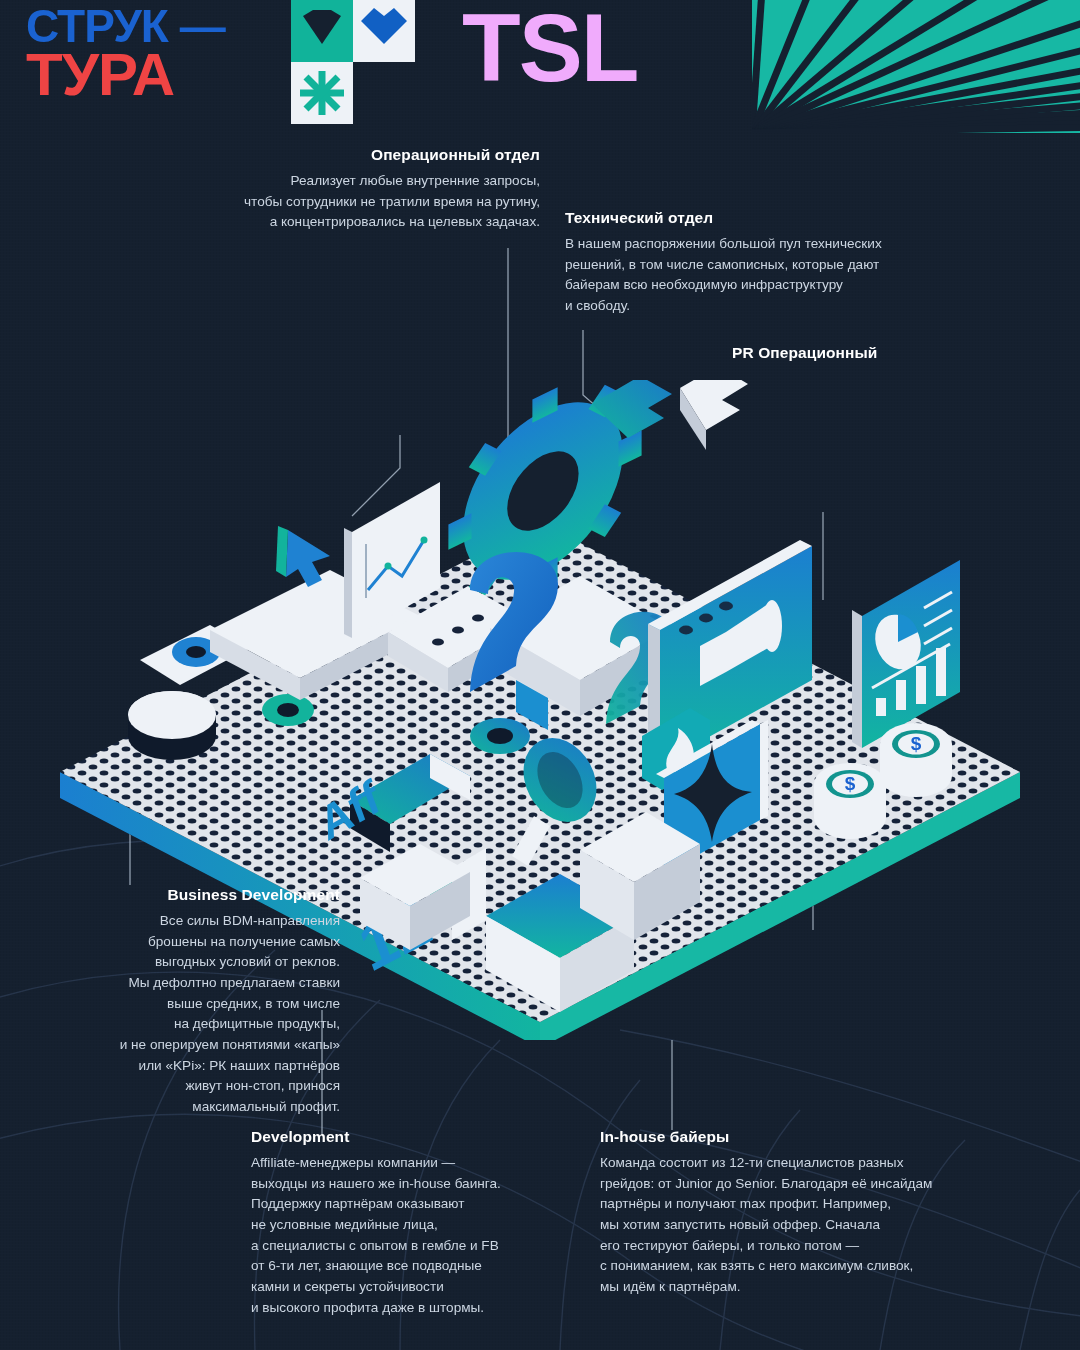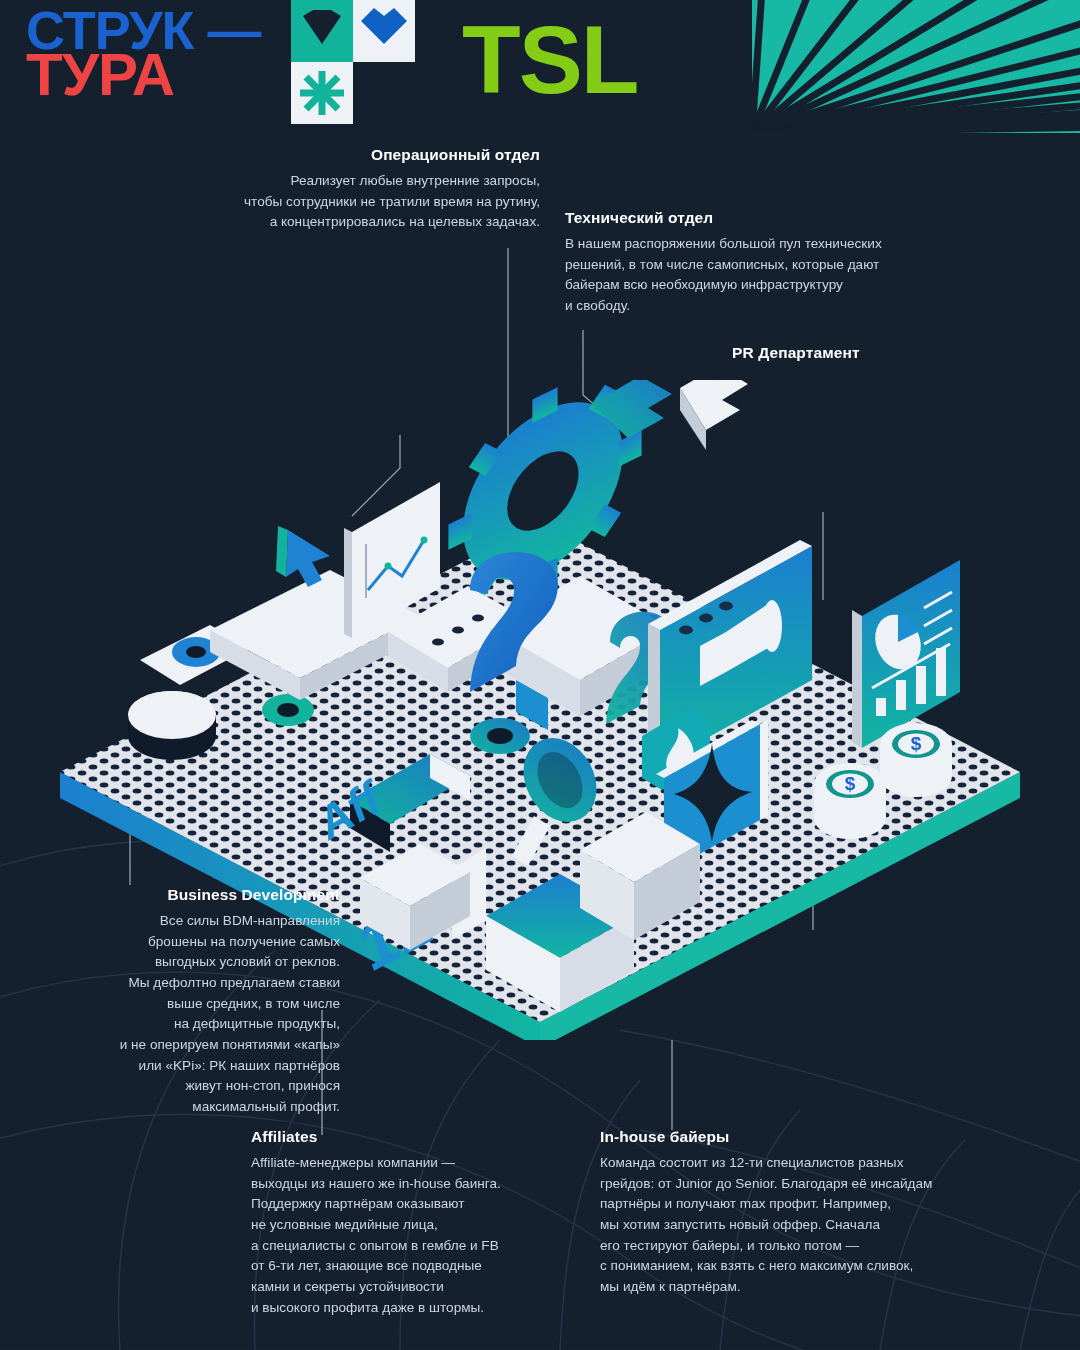--- a/index.html
+++ b/index.html
@@ -19,32 +19,32 @@
       repeating-linear-gradient(0deg, rgba(255,255,255,.014) 0 1px, transparent 1px 3px),
       repeating-linear-gradient(90deg, rgba(0,0,0,.05) 0 1px, transparent 1px 3px);
   }
   .bg-globe{ position:absolute; inset:0; }
 
   
   .header{ position:absolute; left:0; top:0; width:1080px; height:140px; }
   .brand-line1, .brand-line2{
     position:absolute; font-weight:800; letter-spacing:-1px; line-height:.9;
   }
-  .brand-line1{ left:26px; top:6px; font-size:54px; color:#1a62d0; }
+  .brand-line1{ left:26px; top:6px; font-size:46px; color:#1a62d0; }
   .brand-line2{ left:26px; top:48px; font-size:60px; color:#ef4444; }
 
   .logo-grid{ position:absolute; left:291px; top:0; width:124px; height:124px; }
   .sq{ position:absolute; width:62px; height:62px; }
   .sq-teal{ left:0; top:0; background:#11b39a; }
   .sq-white-a{ left:62px; top:0; background:#eef2f7; }
   .sq-white-b{ left:0; top:62px; background:#eef2f7; }
 
   .tsl{
-    position:absolute; left:462px; top:12px; font-size:96px; font-weight:800;
-    color:#84cc16; letter-spacing:-2px; line-height:1;
+    position:absolute; left:462px; top:0; font-size:96px; font-weight:800;
+    color:#f0abfc; letter-spacing:-2px; line-height:1;
   }
   .rays{ position:absolute; left:752px; top:0; width:328px; height:133px; overflow:hidden; }
 
   
   .callout{ position:absolute; }
   .callout .c-title{
     font-size:15.5px; font-weight:700; color:#ffffff; margin-bottom:7px; letter-spacing:.1px;
   }
   .callout .c-body{
     font-size:13.6px; line-height:1.52; color:#ccd6e2; white-space:pre-line;
@@ -391,40 +391,40 @@
   <div class="callout align-left" style="left:565px; top:209px; width:400px;">
     <div class="c-title">Технический отдел</div>
     <div class="c-body">В нашем распоряжении большой пул технических
 решений, в том числе самописных, которые дают
 байерам всю необходимую инфраструктуру
 и свободу.</div>
   </div>
 
 
   <div class="callout align-left" style="left:732px; top:344px; width:320px;">
-    <div class="c-title">PR Департамент</div>
+    <div class="c-title">PR Операционный</div>
   </div>
 
   <div class="callout align-left" style="left:40px; top:886px; width:300px;text-align:right;">
     <div class="c-title">Business Development</div>
     <div class="c-body">Все силы BDM-направления
 брошены на получение самых
 выгодных условий от реклов.
 Мы дефолтно предлагаем ставки
 выше средних, в том числе
 на дефицитные продукты,
 и не оперируем понятиями «капы»
 или «KPi»: РК наших партнёров
 живут нон-стоп, принося
 максимальный профит.</div>
   </div>
 
 
   <div class="callout align-left" style="left:251px; top:1128px; width:310px;">
-    <div class="c-title">Affiliates</div>
+    <div class="c-title">Development</div>
     <div class="c-body">Affiliate-менеджеры компании —
 выходцы из нашего же in-house баинга.
 Поддержку партнёрам оказывают
 не условные медийные лица,
 а специалисты с опытом в гембле и FB
 от 6-ти лет, знающие все подводные
 камни и секреты устойчивости
 и высокого профита даже в штормы.</div>
   </div>
 

